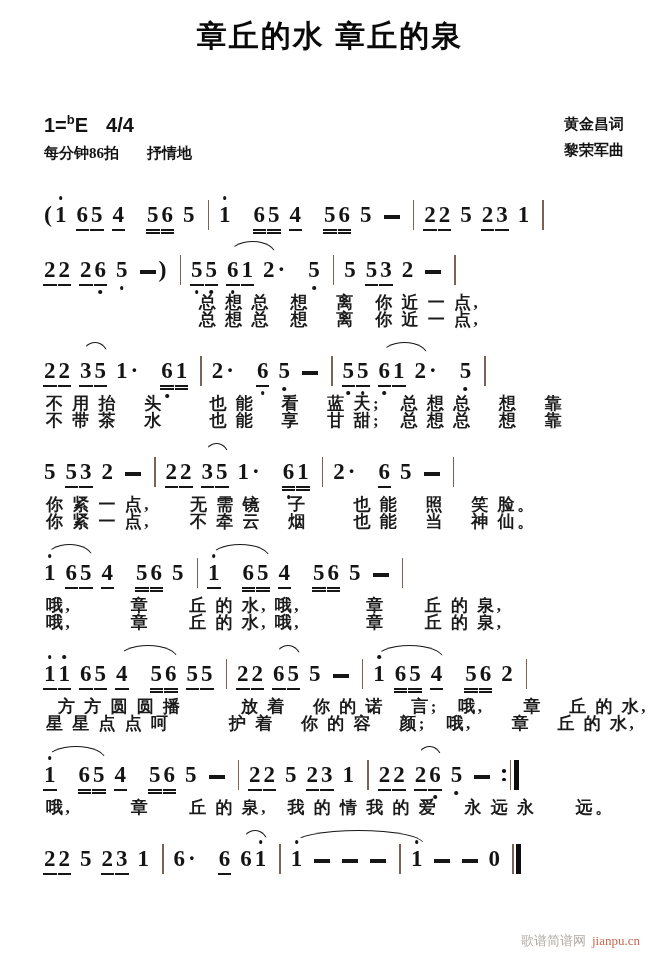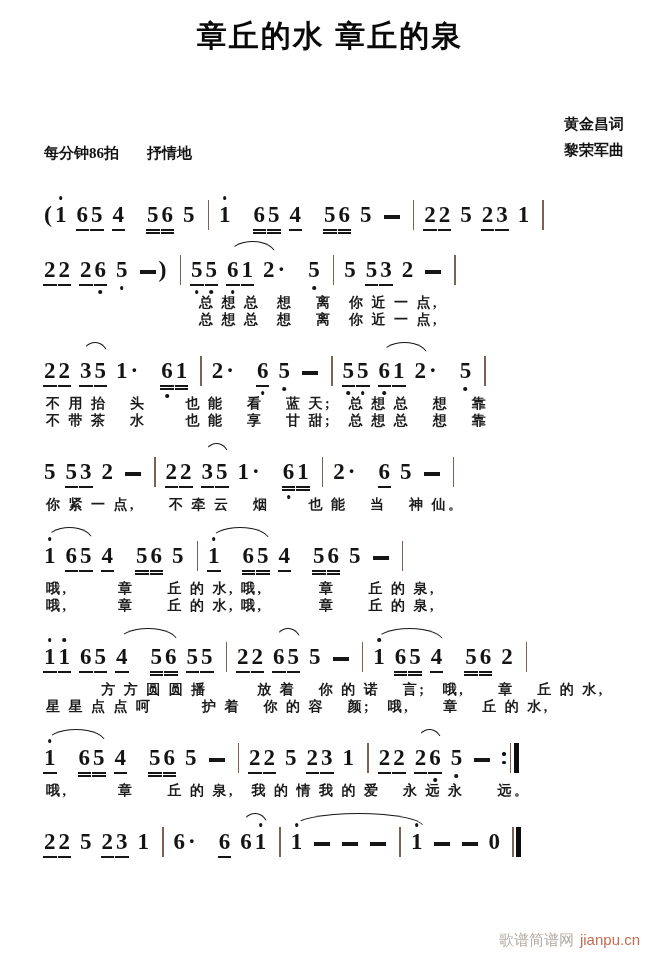--- a/index.html
+++ b/index.html
@@ -43,34 +43,35 @@
   .vbar.thick{width:5px;height:30px;background:#0d0d0d;}
   .rptdots{display:flex;flex-direction:column;justify-content:center;gap:5px;margin-right:4px;height:26px;align-self:flex-end;margin-bottom:2px;}
   .rdot{width:3.6px;height:3.6px;border-radius:50%;background:#0d0d0d;display:block;}
   .arc{
     position:absolute;top:1px;height:12px;
     border:1.6px solid transparent;border-top-color:#161616;
     border-radius:50% 50% 0 0 / 100% 100% 0 0;
   }
   .lyr{
     font-family:"Liberation Serif","DejaVu Serif",serif;font-weight:600;
-    font-size:14px;line-height:17px;letter-spacing:2.5px;white-space:pre;color:#1b1b1b;
+    font-size:17px;line-height:17px;letter-spacing:2.5px;white-space:pre;color:#1b1b1b;
   }
   .noterow + .lyr{margin-top:12px;}
-  .watermark{position:absolute;right:20px;bottom:12px;font-size:15px;font-family:Liberation Sans, sans-serif;}
+  .watermark{position:absolute;right:20px;bottom:12px;font-size:13px;font-family:Liberation Serif, serif;}
   .wm-gray{color:#b3aba3;margin-right:6px;}
   .wm-red{color:#c96a52;}
 </style>
 </head>
 <body>
 
 <div class="title">章丘的水 章丘的泉</div>
 
 <div class="meta">
   <div class="meta-left">
+    <div class="key-line"><span>1=</span><sup>b</sup><span>E</span><span class="ts">4/4</span></div>
     <div class="tempo-line"><span>每分钟86拍</span><span class="mood">抒情地</span></div>
   </div>
   <div class="meta-right">
     <div>黄金昌词</div>
     <div>黎荣军曲</div>
   </div>
 </div>
 
 <div class="score" id="score">
     <div class="system">
@@ -180,20 +181,21 @@
         <span class="tk g">1<span class="ul u1"></span><span class="ul u2"></span></span>
         <span class="bar"></span>
         <span class="tk">2</span>
         <span class="augdot g">·</span>
         <span class="tk s">6<span class="ul u1"></span></span>
         <span class="tk">5</span>
         <span class="dash"></span>
         <span class="bar"></span>
         <div class="arc" style="left: 160px; width: 23px;"></div>
       </div>
+      <div class="lyr" style="padding-left: 2px;">你 紧 一 点,　　无 需 镜　 子　　 也 能　 照　 笑 脸。</div>
       <div class="lyr" style="padding-left: 2px;">你 紧 一 点,　　不 牵 云　 烟　　 也 能　 当　 神 仙。</div>
     </div>
     <div class="system">
       <div class="noterow">
         <span class="tk">1<span class="hidot"></span></span>
         <span class="tk">6<span class="ul u1"></span></span>
         <span class="tk g">5<span class="ul u1"></span></span>
         <span class="tk">4<span class="ul u1"></span></span>
         <span class="tk s">5<span class="ul u1"></span><span class="ul u2"></span></span>
         <span class="tk g">6<span class="ul u1"></span><span class="ul u2"></span></span>

